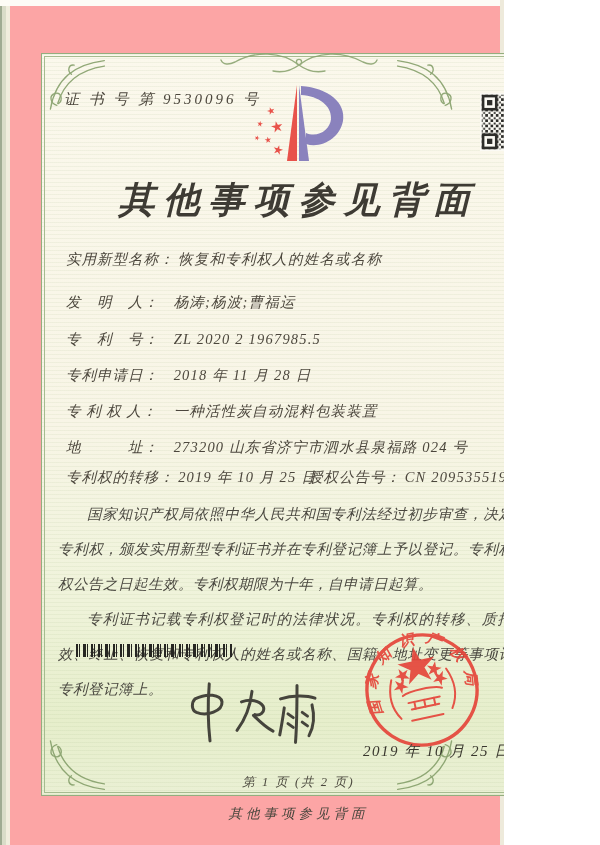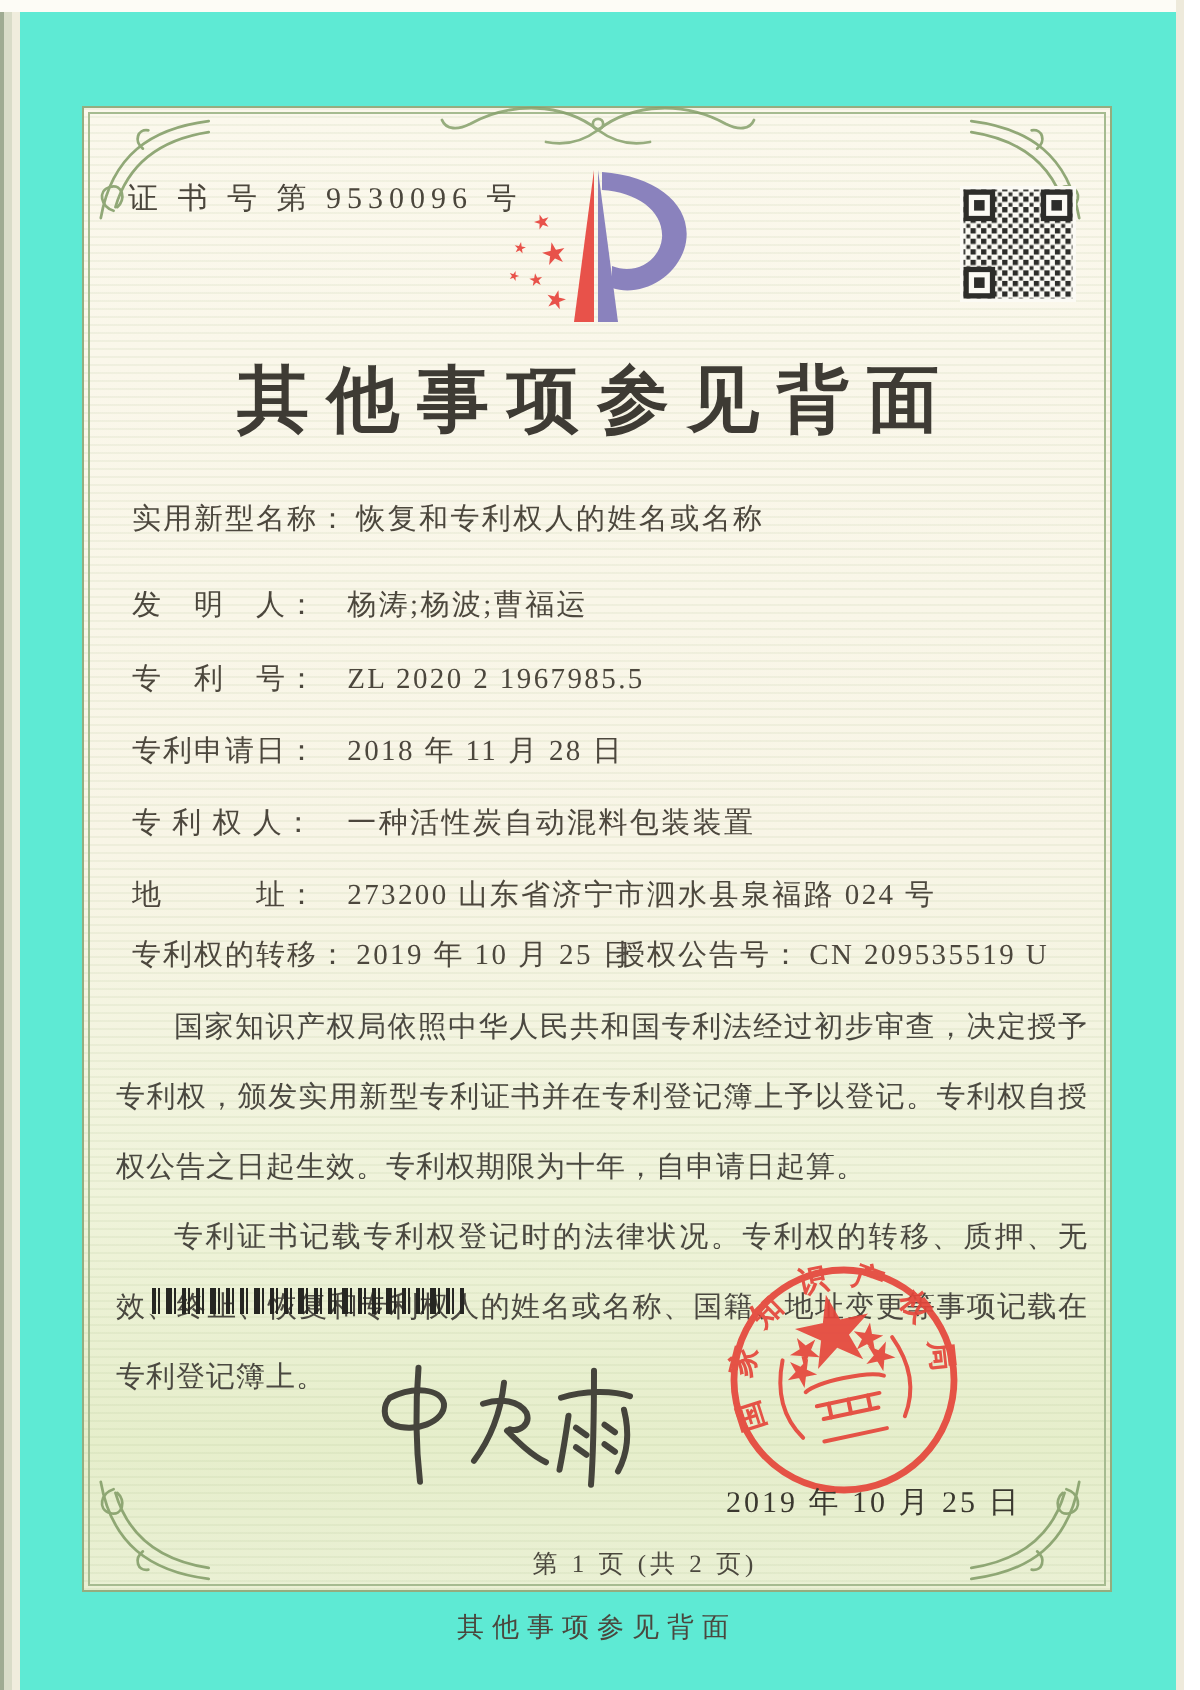--- a/index.html
+++ b/index.html
@@ -1,20 +1,21 @@
 <!DOCTYPE html>
 <html><head>
 <meta charset="utf-8">
 <style>
   html,body{margin:0;padding:0;}
   .page{
-    position:relative;width:592px;height:845px;overflow:hidden;
-    background:#5eead4;
+    position:relative;width:504px;height:845px;overflow:hidden;
+    background:#fca5a5;
     font-family:"Liberation Serif","DejaVu Serif",serif;
     color:#46443c;
+    font-style:italic;
   }
   
   .scan-left{position:absolute;left:0;top:0;width:10px;height:845px;
     background:linear-gradient(90deg,#9fab92 0 2px,#d9dcc8 2px 6px,#f0eddd 6px 10px);}
   .scan-top{position:absolute;left:0;top:0;width:600px;height:6px;background:#fdfcf6;}
   .scan-right{position:absolute;right:0;top:0;width:4px;height:845px;background:#eeeadb;}
 
   
   .frame{
     position:absolute;left:41px;top:53px;width:515px;height:743px;
@@ -64,21 +65,21 @@
     font-family:"Liberation Sans","DejaVu Sans",sans-serif;
     font-size:17px;font-weight:600;color:#3c3a33;line-height:31px;letter-spacing:2px;}
   .signature{position:absolute;left:168px;top:676px;width:150px;height:72px;}
 
   .seal{position:absolute;left:362px;top:630px;width:120px;height:120px;
     transform:rotate(-12deg);opacity:.92;}
   .seal-date{position:absolute;left:363px;top:742px;width:170px;font-size:15px;
     color:#3a382f;letter-spacing:1.5px;white-space:nowrap;}
 
   .page-indicator{position:absolute;left:41px;top:774px;width:515px;text-align:center;
-    font-size:12.5px;letter-spacing:2px;color:#4b483e;padding-left:24px;}
+    font-size:12.5px;letter-spacing:2px;color:#4b483e;}
   .back-note{position:absolute;left:41px;top:805px;width:515px;text-align:center;
     font-size:13.5px;letter-spacing:4px;color:#4a473e;}
 </style>
 </head>
 <body>
 
 <div class="page">
   <div class="scan-left"></div>
   <div class="scan-top"></div>
   <div class="scan-right"></div>

